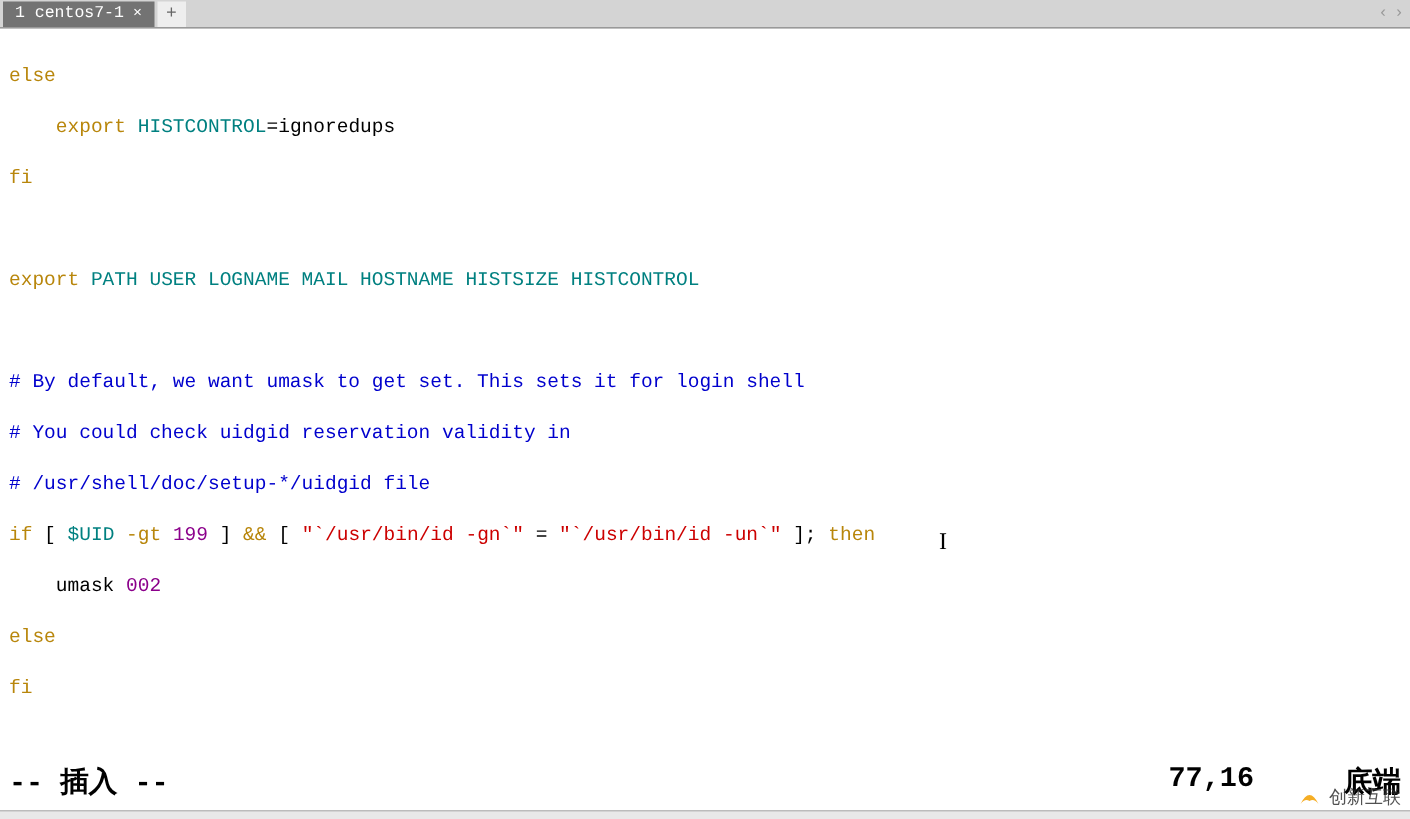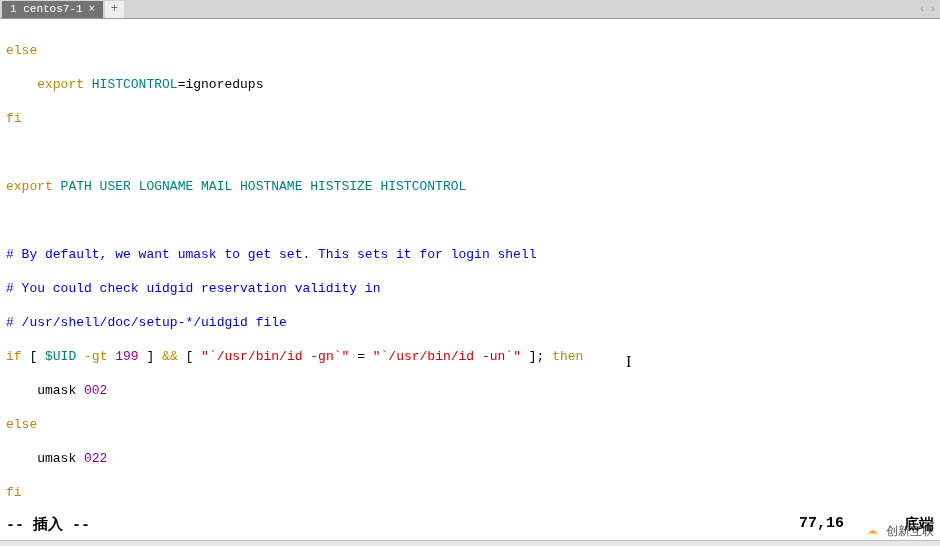--- a/index.html
+++ b/index.html
@@ -65,21 +65,21 @@
 .k-teal   { color: #008080; }
 .k-blue   { color: #0000cd; }
 .k-purple { color: #8b008b; font-weight: normal; }
 .k-red    { color: #cc0000; }
 .k-black  { color: #000; }
 .status-line {
   position: absolute;
   bottom: 12px;
   left: 6px;
   right: 6px;
-  font-size: 15px;
+  font-size: 19px;
   font-weight: bold;
   color: #000;
   display: flex;
 }
 .status-left { flex: 1; }
 .status-pos { margin-right: 60px; }
 .watermark {
   position: absolute;
   bottom: 6px;
   right: 6px;
@@ -133,21 +133,20 @@
 <div><span class="k-yellow">fi</span></div>
 <div>&nbsp;</div>
 <div><span class="k-yellow">export</span><span class="k-teal"> PATH USER LOGNAME MAIL HOSTNAME HISTSIZE HISTCONTROL</span></div>
 <div>&nbsp;</div>
 <div><span class="k-blue"># By default, we want umask to get set. This sets it for login shell</span></div>
 <div><span class="k-blue"># You could check uidgid reservation validity in</span></div>
 <div><span class="k-blue"># /usr/shell/doc/setup-*/uidgid file</span></div>
 <div><span class="k-yellow">if</span><span class="k-black"> [ </span><span class="k-teal">$UID</span><span class="k-black"> </span><span class="k-yellow">-gt</span><span class="k-black"> </span><span class="k-purple">199</span><span class="k-black"> ] </span><span class="k-yellow">&amp;&amp;</span><span class="k-black"> [ </span><span class="k-red">"`/usr/bin/id -gn`"</span><span class="k-black"> = </span><span class="k-red">"`/usr/bin/id -un`"</span><span class="k-black"> ]; </span><span class="k-yellow">then</span></div>
 <div><span class="k-black">    umask </span><span class="k-purple">002</span></div>
 <div><span class="k-yellow">else</span></div>
-<div><span class="k-black">    umask </span><span class="k-purple">022</span></div>
 <div><span class="k-yellow">fi</span></div>
 
 
 
 
 
 
 
 
 

